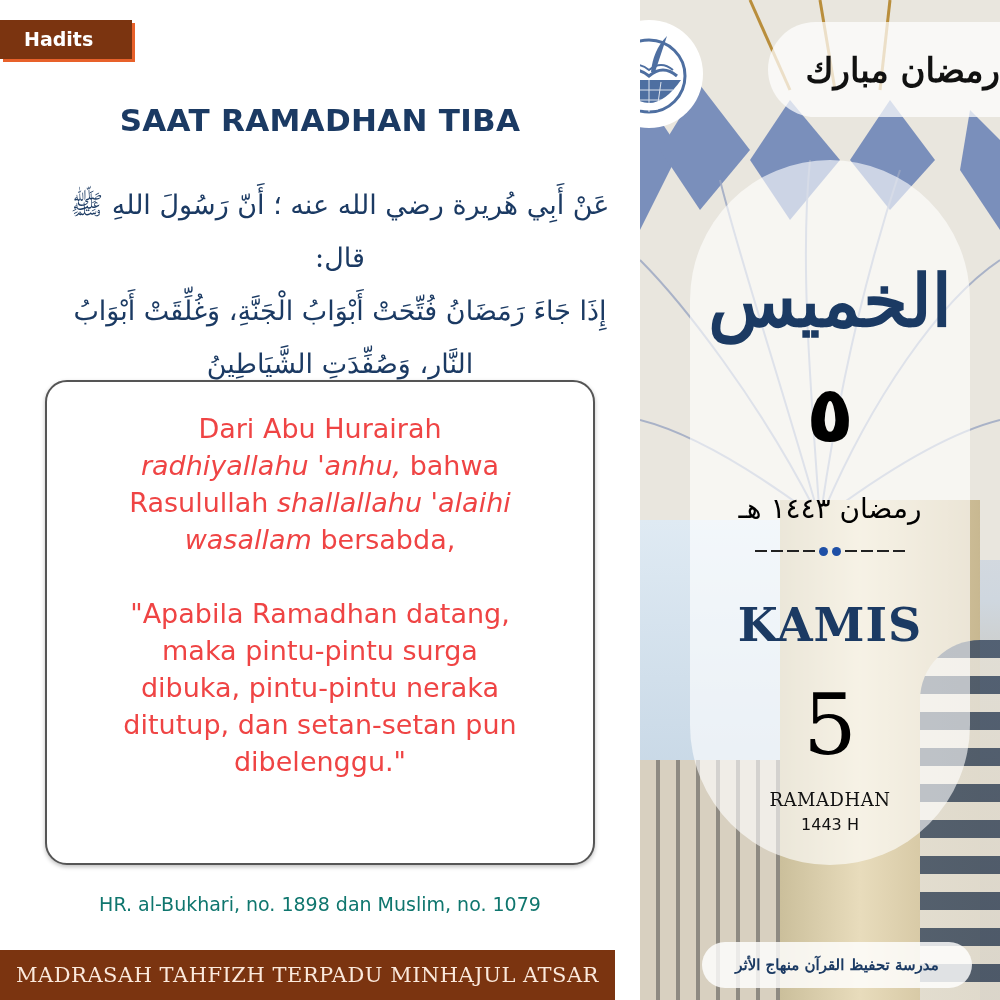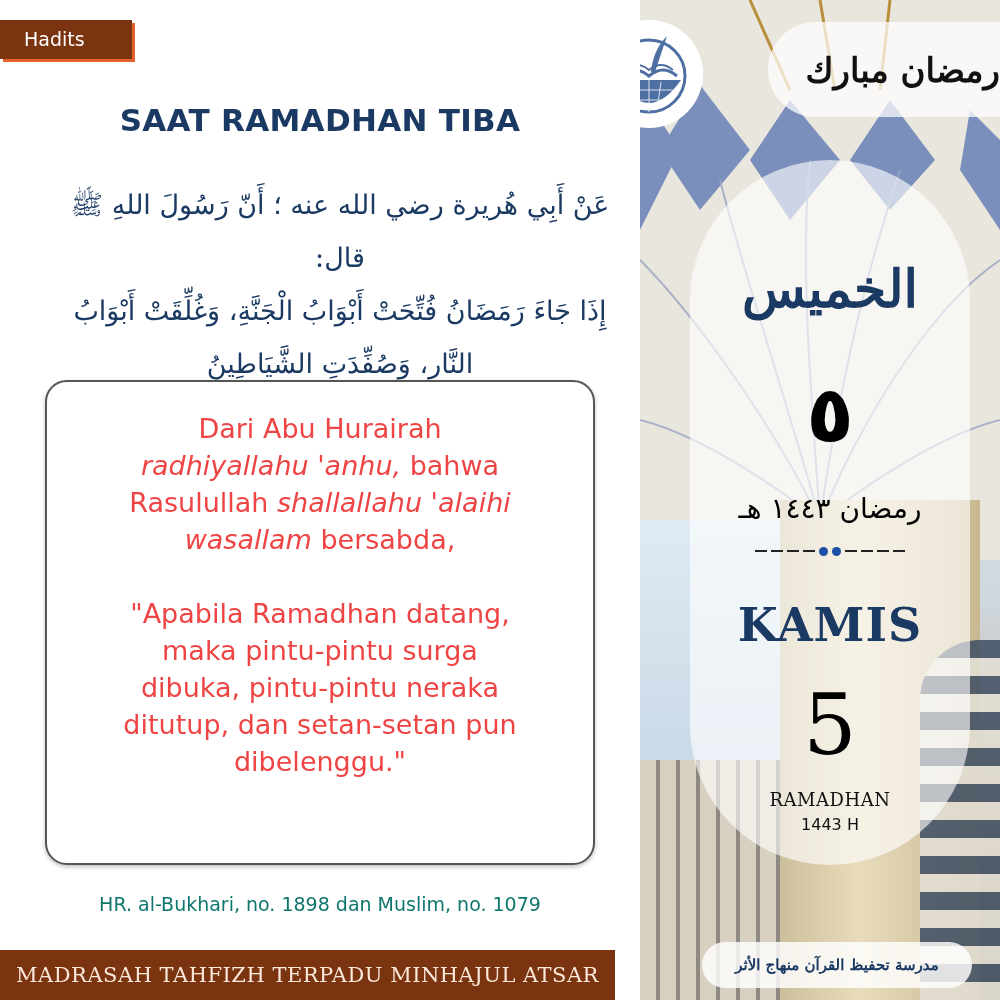--- a/index.html
+++ b/index.html
@@ -3,21 +3,21 @@
 <meta charset="utf-8">
 <style>
   * { box-sizing: border-box; margin: 0; padding: 0; }
   html, body { width: 1000px; height: 1000px; overflow: hidden; background: #ffffff; }
   body { position: relative; font-family: "DejaVu Sans", sans-serif; }
 
   
   .left { position: absolute; left: 0; top: 0; width: 640px; height: 930px; background: #ffffff; }
   .tag { position: absolute; left: 0; top: 20px; width: 132px; height: 39px; background: #7b3410;
          box-shadow: 3px 3px 0 #e8612a; color: #fff; font-family: "DejaVu Sans", sans-serif;
-         font-size: 19px; font-weight: normal; line-height: 39px; padding-left: 24px; }
+         font-size: 19px; font-weight: bold; line-height: 39px; padding-left: 24px; }
   .title { position: absolute; left: 0; width: 640px; top: 102px; text-align: center;
            color: #1b3a63; font-family: "DejaVu Sans", sans-serif; font-weight: bold; font-size: 31px; letter-spacing: 0.3px; }
   .arabic { position: absolute; left: 70px; width: 540px; top: 178px; direction: rtl; text-align: center;
             color: #1b3a63; font-family: "DejaVu Serif", serif; font-size: 27px; line-height: 53px; }
   .card { position: absolute; left: 45px; top: 380px; width: 550px; height: 485px;
           border: 2px solid #555; border-radius: 22px; background: #fff;
           box-shadow: 0 2px 4px rgba(0,0,0,0.25); padding: 28px 20px 0; text-align: center;
           font-family: "DejaVu Sans", sans-serif; color: #ef4444; font-size: 27px; line-height: 37px; }
   .card .para { display: block; }
   .card .gap { height: 37px; }
@@ -43,21 +43,21 @@
               background: repeating-linear-gradient(90deg,#d8d0c0 0 16px,#8e8a82 16px 20px); }
   .overlay-top { position: absolute; left: 128px; top: 22px; width: 232px; height: 95px;
                  background: rgba(255,255,255,0.72); border-radius: 48px 0 0 48px; }
   .calligraphy { position: absolute; left: 128px; top: 30px; width: 232px; height: 80px; direction: rtl; text-align: right;
                  font-family: "DejaVu Serif", serif; font-size: 34px; line-height: 80px; color: #111; font-weight: bold; }
   .logo { position: absolute; left: -45px; top: 20px; width: 108px; height: 108px; border-radius: 50%;
           background: #ffffff; }
   .pill { position: absolute; left: 50px; top: 160px; width: 280px; height: 705px;
           background: rgba(255,255,255,0.62); border-radius: 140px; }
   .ar-day { position: absolute; left: 50px; width: 280px; top: 258px; text-align: center; direction: rtl;
-            font-family: "DejaVu Serif", serif; font-size: 52px; color: #1b3a63; font-weight: bold; }
+            font-family: "DejaVu Serif", serif; font-size: 72px; color: #1b3a63; font-weight: bold; }
   .ar-num { position: absolute; left: 50px; width: 280px; top: 370px; text-align: center;
             font-family: "DejaVu Sans", sans-serif; font-size: 78px; color: #000; font-weight: bold; }
   .ar-month { position: absolute; left: 50px; width: 280px; top: 492px; text-align: center; direction: rtl;
               font-family: "DejaVu Sans", sans-serif; font-size: 28px; color: #000; }
   .divider { position: absolute; left: 95px; width: 190px; top: 543px; height: 16px; display: flex; align-items: center; justify-content: center; gap: 4px; }
   .dash { width: 12px; height: 2px; background: #222; }
   .dot { width: 9px; height: 9px; border-radius: 50%; background: #1e4fa6; }
   .en-day { position: absolute; left: 50px; width: 280px; top: 598px; text-align: center;
             font-family: "DejaVu Serif", serif; font-size: 46px; color: #1b3a63; font-weight: bold; letter-spacing: 1px; }
   .en-num { position: absolute; left: 50px; width: 280px; top: 680px; text-align: center;

